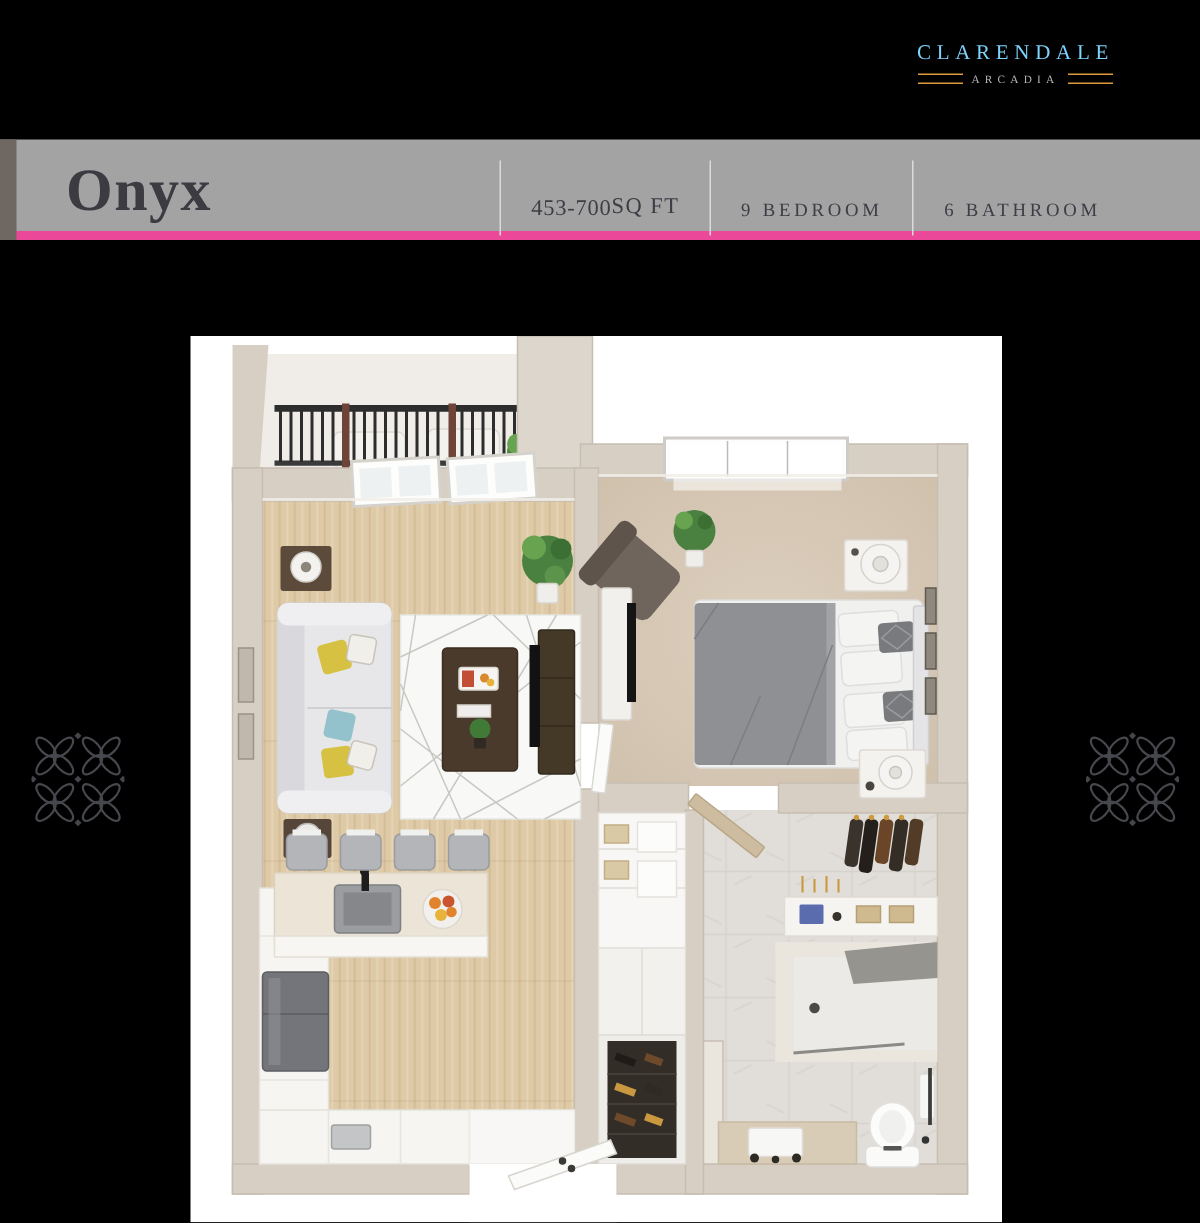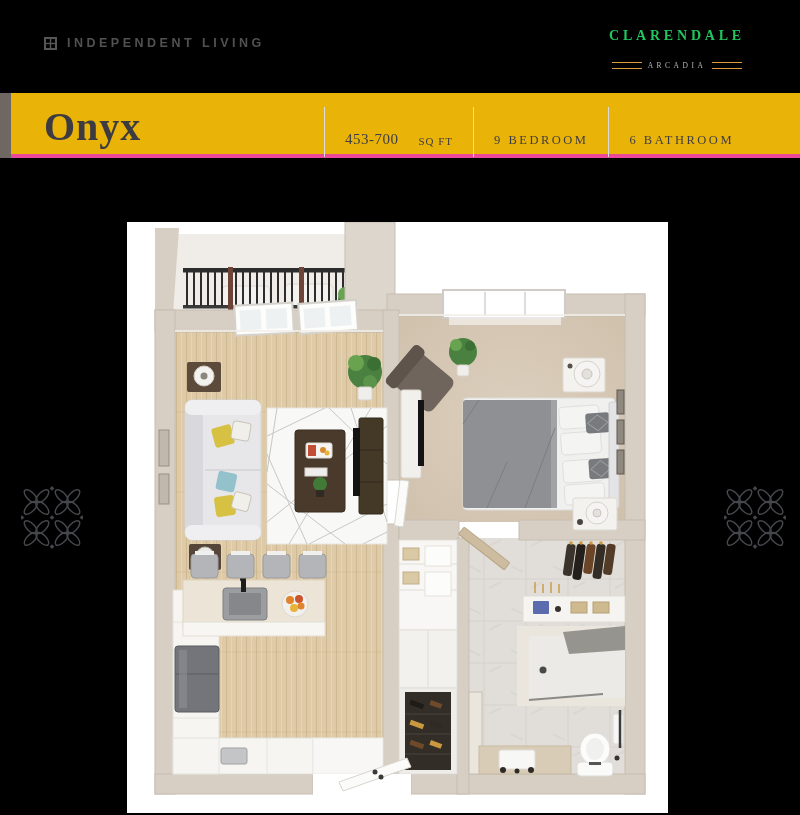--- a/index.html
+++ b/index.html
@@ -6,58 +6,50 @@
   .page{position:relative;width:800px;height:815px;background:#000;overflow:hidden;
         font-family:"Liberation Serif",serif;}
 
   
   .top-header{position:relative;height:93px;background:#000;}
   .brand-row{position:absolute;left:44px;top:36px;display:flex;align-items:center;gap:10px;}
   .grid-icon{width:13px;height:13px;display:block;}
   .category-label{font-family:"Liberation Sans",sans-serif;font-size:12.5px;font-weight:700;
         letter-spacing:3.5px;color:#515151;}
   .logo{position:absolute;right:48px;top:28px;width:150px;text-align:center;}
-  .logo-name{font-size:14px;letter-spacing:3.8px;color:#22c55e;font-weight:700;}
-  .logo-sub-row{margin-top:17px;display:flex;align-items:center;justify-content:center;gap:6px;}
+  .logo-name{font-size:14px;letter-spacing:3.8px;color:#7dd3fc;font-weight:400;}
+  .logo-sub-row{margin-top:4px;display:flex;align-items:center;justify-content:center;gap:6px;}
   .gold-lines{width:30px;height:5px;border-top:1.5px solid #dc9b3f;border-bottom:1.5px solid #dc9b3f;}
   .logo-sub{font-size:7.5px;letter-spacing:3.5px;color:#b4b4ba;}
 
   
-  .title-band{position:relative;height:61px;background:#eab308;border-bottom:4px solid #ec4899;
+  .title-band{position:relative;height:61px;background:#a3a3a3;border-bottom:6px solid #ec4899;
         display:flex;align-items:center;}
   .band-accent{position:absolute;left:0;top:0;bottom:-6px;width:11px;background:#6f6761;}
   .plan-title{margin-left:44px;font-size:40px;color:#3c3b41;letter-spacing:1px;line-height:1;
         padding-top:6px;}
   .specs{position:absolute;right:46px;top:14px;display:flex;align-items:flex-end;}
   .spec{border-left:1px solid #dbdbdb;height:41px;display:flex;align-items:flex-end;
         padding:0 20px 9px 20px;color:#3e3d45;white-space:nowrap;}
   .spec-value{font-size:15px;letter-spacing:0.5px;}
-  .spec-unit{font-size:11px;letter-spacing:1px;margin-left:20px;padding-bottom:1px;}
+  .spec-unit{font-size:15px;letter-spacing:1px;margin-left:0;padding-bottom:1px;}
   .spec-label{font-size:12.5px;letter-spacing:2.5px;}
 
   
   .main{position:relative;height:655px;background:#000;}
   .plan-canvas{position:absolute;left:127px;top:64px;width:541px;height:591px;background:#ffffff;}
   .deco{position:absolute;top:326px;width:62px;height:67px;}
   .deco.left{left:21px;} .deco.right{left:724px;}
 </style>
 </head>
 <body>
 
 <div class="page">
 
   <div class="top-header">
-    <div class="brand-row">
-      <svg class="grid-icon" viewBox="0 0 13 13">
-        <rect x="1" y="1" width="11" height="11" fill="none" stroke="#565656" stroke-width="2"></rect>
-        <line x1="6.5" y1="1" x2="6.5" y2="12" stroke="#565656" stroke-width="1.4"></line>
-        <line x1="1" y1="6.5" x2="12" y2="6.5" stroke="#565656" stroke-width="1.4"></line>
-      </svg>
-      <span class="category-label">INDEPENDENT LIVING</span>
-    </div>
     <div class="logo">
       <div class="logo-name">CLARENDALE</div>
       <div class="logo-sub-row">
         <span class="gold-lines"></span>
         <span class="logo-sub">ARCADIA</span>
         <span class="gold-lines"></span>
       </div>
     </div>
   </div>
 

